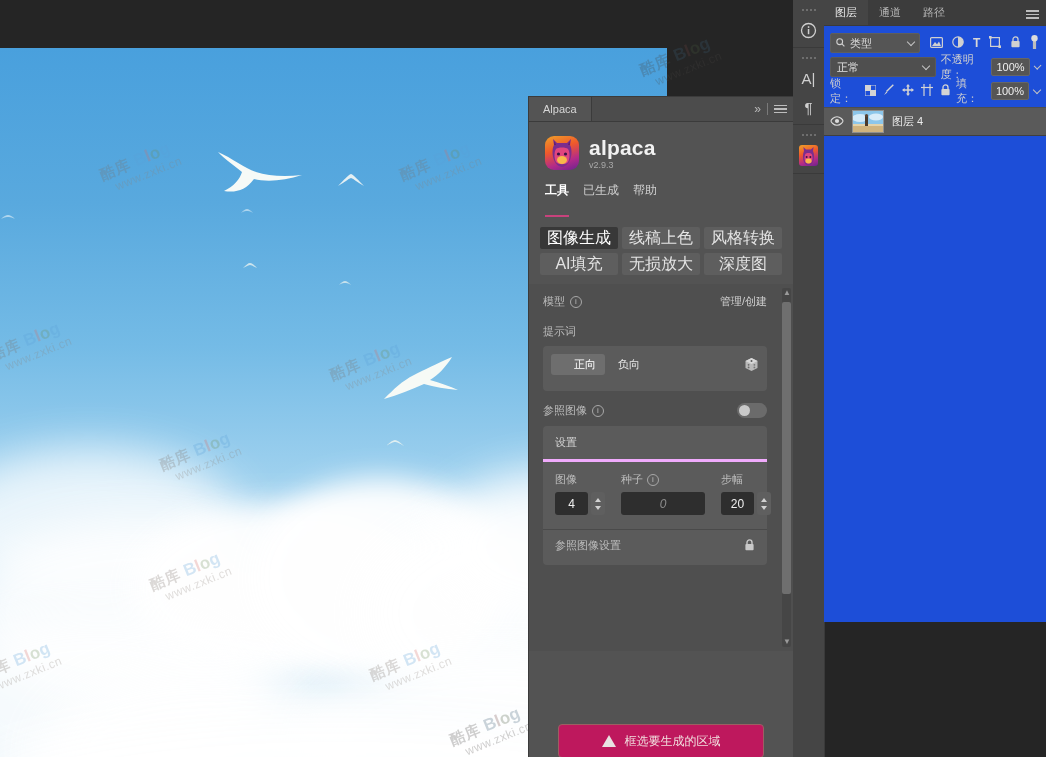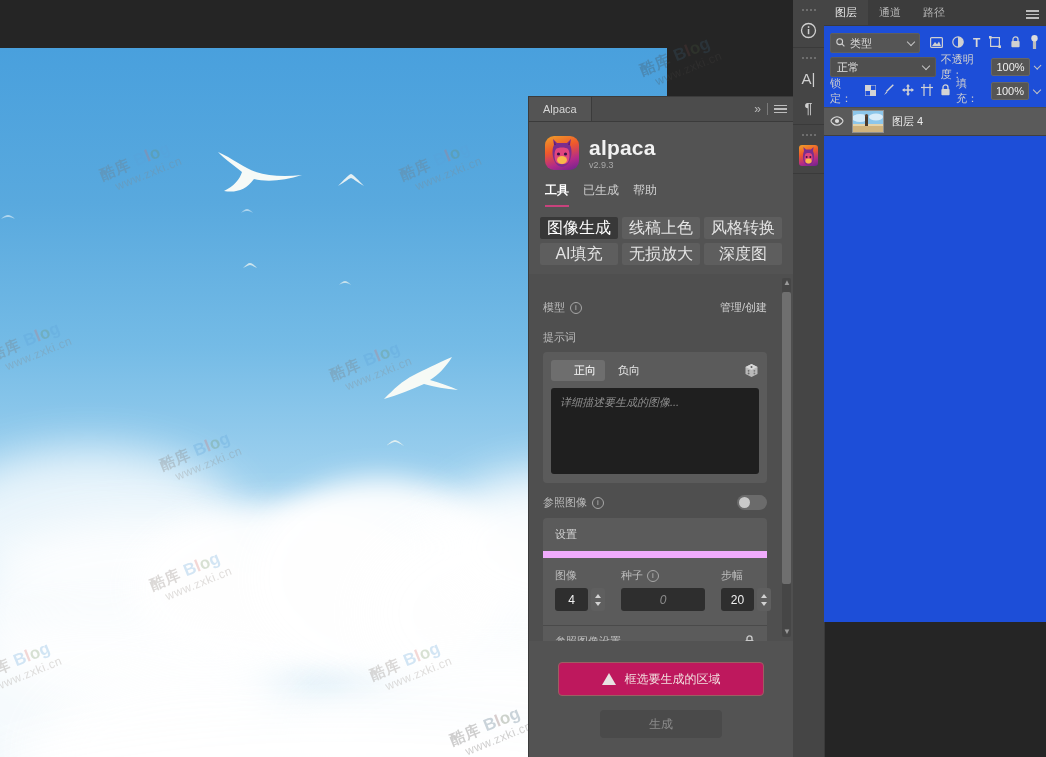--- a/index.html
+++ b/index.html
@@ -40,31 +40,31 @@
   #ap-body{position:relative;width:264px;height:636px;background:#535353;overflow:hidden;}
   #brand{display:flex;align-items:center;gap:10px;padding:14px 0 0 16px;}
   #logo{width:34px;height:34px;border-radius:9px;position:relative;overflow:hidden;
      background:linear-gradient(160deg,#f0a12a 0%,#ef5a2a 38%,#b32a8a 72%,#6b2390 100%);}
   #logo svg{position:absolute;left:0;top:0;}
   .brand-txt{line-height:1;}
   .brand-name{font-size:21px;font-weight:700;color:#f2f2f2;letter-spacing:.2px;}
   .brand-ver{font-size:9px;color:#a9a9a9;margin-top:3px;}
 
   #ap-nav{display:flex;gap:14px;padding:12px 0 0 16px;font-size:12px;color:#cfcfcf;}
-  #ap-nav .item{position:relative;padding-bottom:8px;cursor:default;}
+  #ap-nav .item{position:relative;padding-bottom:18px;cursor:default;}
   #ap-nav .item.active{color:#ffffff;font-weight:700;}
   #ap-nav .item.active::after{content:"";position:absolute;left:0;right:0;bottom:0;height:2px;background:#c8427c;}
 
   .toolgrid{display:grid;grid-template-columns:repeat(3,1fr);gap:4px;padding:10px 11px 0 11px;}
   .toolbtn{height:22px;border-radius:2px;background:#5e5e5e;color:#e3e3e3;font-size:16px;
       display:flex;align-items:center;justify-content:center;cursor:default;text-align:right;}
   .toolbtn.sel{background:#383838;color:#ffffff;}
 
   #scrollpane{position:relative;margin:9px 0 0 0;width:264px;height:367px;background:#4f4f4f;overflow:hidden;}
-  #scrollinner{position:absolute;left:0;top:16px;width:252px;padding:0 0 0 0;}
+  #scrollinner{position:absolute;left:0;top:0;width:252px;padding:0 0 0 0;}
   .sec-label{font-size:11px;color:#bdbdbd;padding:10px 0 5px 14px;display:flex;align-items:center;gap:5px;}
   .sec-row{display:flex;align-items:center;justify-content:space-between;padding:10px 14px 5px 14px;}
   .sec-row .lbl{font-size:11px;color:#bdbdbd;display:flex;align-items:center;gap:5px;}
   .link{font-size:11px;color:#cfcfcf;cursor:default;}
   .info-i{display:inline-flex;width:10px;height:10px;border:1px solid #a7a7a7;border-radius:50%;
       align-items:center;justify-content:center;font-size:8px;color:#bdbdbd;font-style:normal;line-height:1;}
   .select{margin:0 14px;height:27px;background:#2e2e2e;border-radius:3px;display:flex;align-items:center;
       justify-content:space-between;padding:0 10px;color:#eaeaea;font-size:12px;cursor:default;}
   .chev{width:9px;height:9px;border-right:2px solid #cfcfcf;border-bottom:2px solid #cfcfcf;
       transform:rotate(45deg);margin-top:-4px;}
@@ -72,21 +72,21 @@
   .pseg{display:flex;align-items:center;gap:4px;margin-bottom:7px;}
   .seg{font-size:11px;color:#e6e6e6;padding:3px 9px;border-radius:3px;cursor:default;}
   .seg.on{background:#6e6e6e;color:#ffffff;font-weight:400;padding-left:23px;}
   .dice{margin-left:auto;width:15px;height:15px;}
   .textarea{background:#1f1f1f;border-radius:3px;height:72px;padding:7px 9px;color:#8e8e8e;
       font-size:11px;font-style:italic;}
   .togrow{display:flex;align-items:center;justify-content:space-between;padding:12px 14px 4px 14px;}
   .toggle{width:30px;height:15px;border-radius:8px;background:#6b6b6b;position:relative;cursor:default;}
   .toggle .knob{position:absolute;left:2px;top:2px;width:11px;height:11px;border-radius:50%;background:#c9c9c9;}
   .setbox{margin:4px 14px 0 14px;background:#5b5b5b;border-radius:4px;padding-bottom:2px;}
-  .setbox .hd{font-size:11px;color:#d2d2d2;padding:9px 0 9px 12px;border-bottom:7px solid #f0abfc;}
+  .setbox .hd{font-size:11px;color:#d2d2d2;padding:9px 0 9px 12px;border-bottom:3px solid #f0abfc;}
   .fields{display:flex;gap:16px;padding:10px 12px 8px 12px;}
   .fld .cap{font-size:11px;color:#bdbdbd;margin-bottom:5px;display:flex;align-items:center;gap:4px;}
   .inputwrap{display:flex;align-items:stretch;gap:3px;}
   .inputbox{background:#2e2e2e;border-radius:3px;height:23px;display:flex;align-items:center;
       justify-content:center;color:#f0f0f0;font-size:12px;}
   .inputbox.ghost{color:#8c8c8c;font-style:italic;}
   .spin{width:14px;background:#5f5f5f;border-radius:3px;display:flex;flex-direction:column;
       align-items:center;justify-content:center;gap:4px;cursor:default;}
   .spin .a{width:0;height:0;border-left:3.5px solid transparent;border-right:3.5px solid transparent;}
   .spin .up{border-bottom:4px solid #d2d2d2;} .spin .dn{border-top:4px solid #d2d2d2;}
@@ -318,21 +318,20 @@
                   <path d="M7.5 1 L13.5 4 L13.5 11 L7.5 14 L1.5 11 L1.5 4 Z" fill="#b9b9b9"></path>
                   <path d="M7.5 1 L13.5 4 L7.5 7 L1.5 4 Z" fill="#d8d8d8"></path>
                   <circle cx="7.5" cy="4" r="1" fill="#5b5b5b"></circle>
                   <circle cx="4.6" cy="7.8" r=".9" fill="#6a6a6a"></circle>
                   <circle cx="4.6" cy="10.4" r=".9" fill="#6a6a6a"></circle>
                   <circle cx="10.4" cy="7.8" r=".9" fill="#787878"></circle>
                   <circle cx="10.4" cy="10.4" r=".9" fill="#787878"></circle>
                 </svg>
               </span>
             </div>
-            <div class="textarea">详细描述要生成的图像...</div>
           </div>
 
           <div class="togrow">
             <span class="lbl" style="font-size:11px;color:#bdbdbd;display:flex;align-items:center;gap:5px;">
               <span>参照图像</span>
               <i class="info-i">i</i>
             </span>
             <span class="toggle">
                 <span class="knob"></span>
               </span>
@@ -394,21 +393,20 @@
           <div class="thumb"></div>
           <div class="ar" style="bottom:1px;">▼</div>
         </div>
       </div>
 
       <div id="footer">
         <div class="warn">
           <span class="tri-w"></span>
           <span>框选要生成的区域</span>
         </div>
-        <div class="gen">生成</div>
       </div>
 
     </div>
   </div>
 
   <div id="rail">
     <div class="rail-grp">
       <span class="dots">
           <i></i>
           <i></i>

